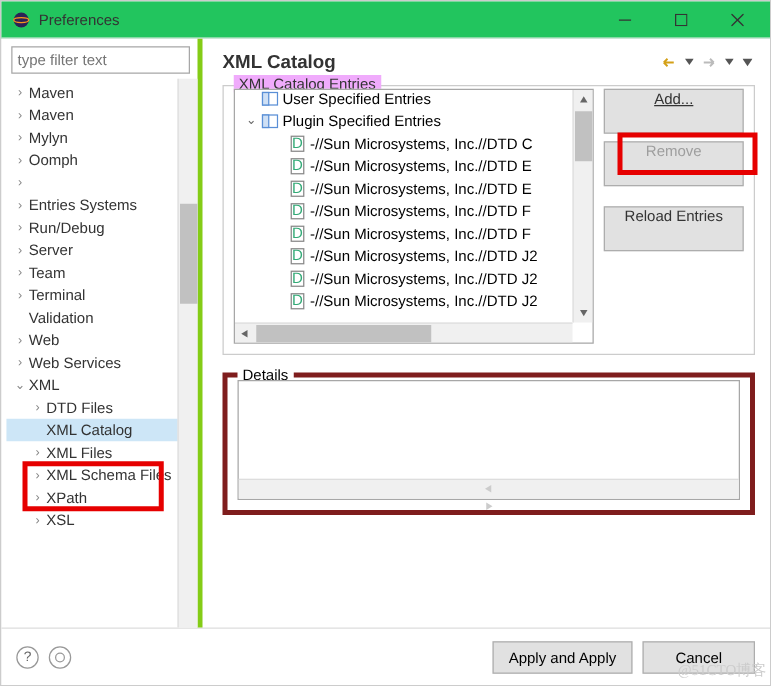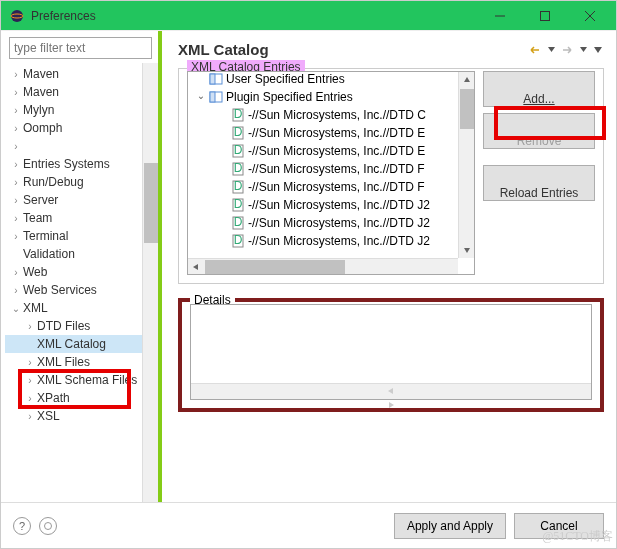--- a/index.html
+++ b/index.html
@@ -41,21 +41,21 @@
 .entries-list .row .ic { width: 16px; height: 14px; margin-right: 2px; display:flex; align-items:center; justify-content:center; }
 .entries-list .row.pad1 { padding-left: 6px; }
 .entries-list .row.pad2 { padding-left: 28px; }
 .entries-list .v-scroll { position:absolute; right:0; top:0; bottom:16px; width:16px; background:#f0f0f0; border-left:1px solid #ddd; }
 .entries-list .h-scroll { position:absolute; left:0; right:16px; bottom:0; height:16px; background:#f0f0f0; border-top:1px solid #ddd; }
 .entries-list .h-scroll .thumb { height:14px; background:#c1c1c1; width:140px; margin:1px 0 1px 17px; }
 .entries-list .v-scroll .thumb { width:14px; background:#c1c1c1; height:40px; margin:17px 1px 0 1px; }
 .entries-list .sc-btn { position:absolute; width:16px; height:16px; display:flex; align-items:center; justify-content:center; font-size:9px; color:#666; }
 
 .sidebuttons { width: 112px; display: flex; flex-direction: column; gap: 6px; }
-.btn { height: 36px; border: 1px solid #adadad; background: #e1e1e1; color: #333; display:flex; align-items:flex-end; justify-content:center; cursor:default; }
+.btn { height: 36px; border: 1px solid #adadad; background: #e1e1e1; color: #333; display:flex; align-items:flex-start; justify-content:center; cursor:default; }
 .btn.disabled { color: #9e9e9e; }
 .btn u { text-decoration: underline; }
 
 .details-group { border: 4px solid #7f1d1d; padding: 2px 8px 8px 8px; position: relative; margin-top: 14px; text-align: center; }
 .details-group .legend { position:absolute; top:-9px; left:8px; background:#fff; padding:0 4px; }
 .details-group .box { border:1px solid #a7a7a7; height: 96px; background:#fff; position:relative; }
 .details-group .box .h-scroll { position:absolute; left:0; right:0; bottom:0; height:16px; background:#f0f0f0; border-top:1px solid #ddd; }
 
 .footer { height: 46px; border-top: 1px solid #ddd; display:flex; align-items:center; padding: 0 12px; gap: 8px; }
 .footer .left-icons { display:flex; gap:8px; }

